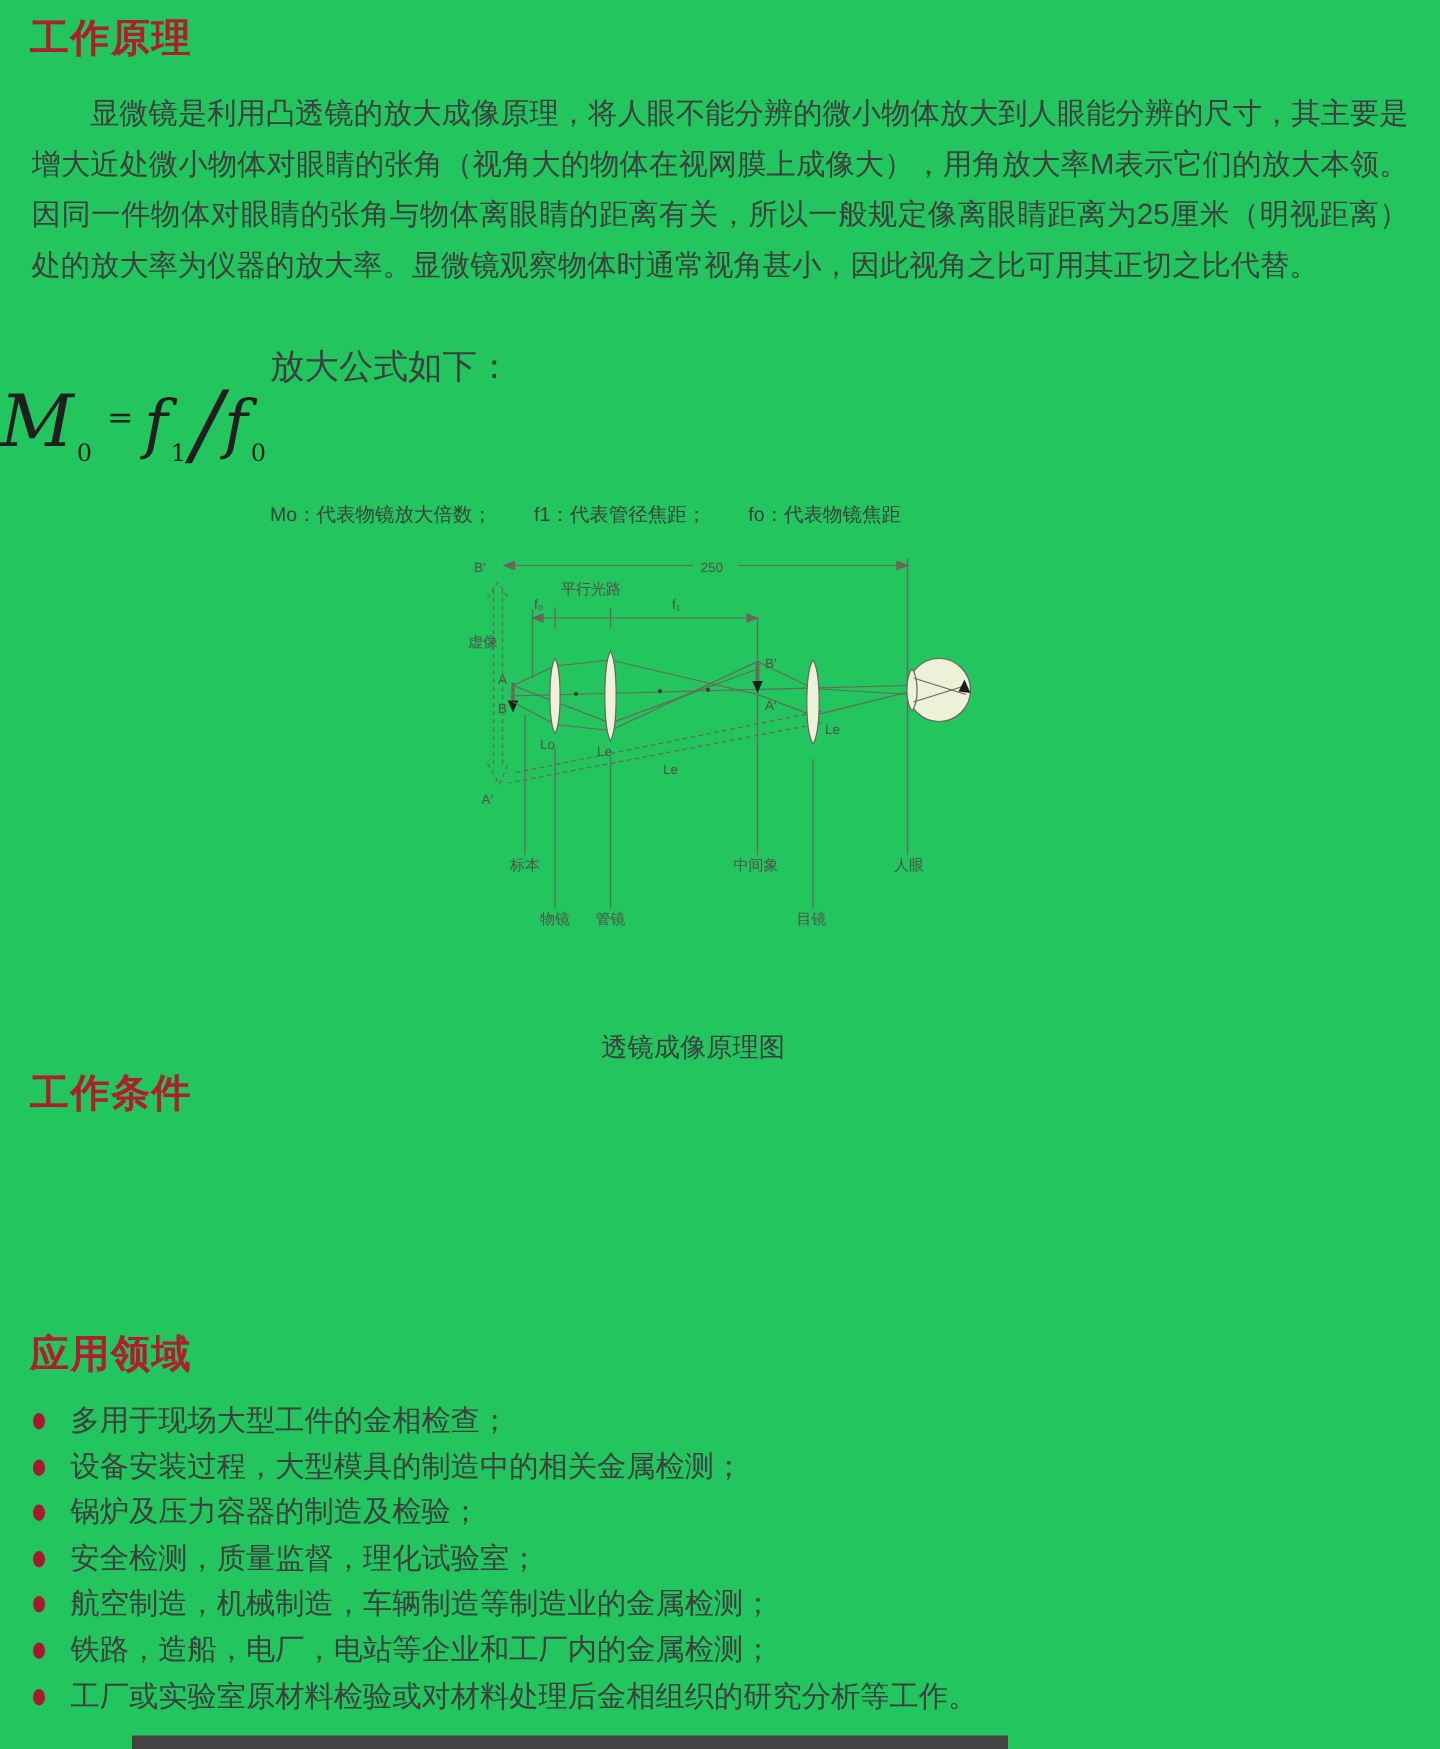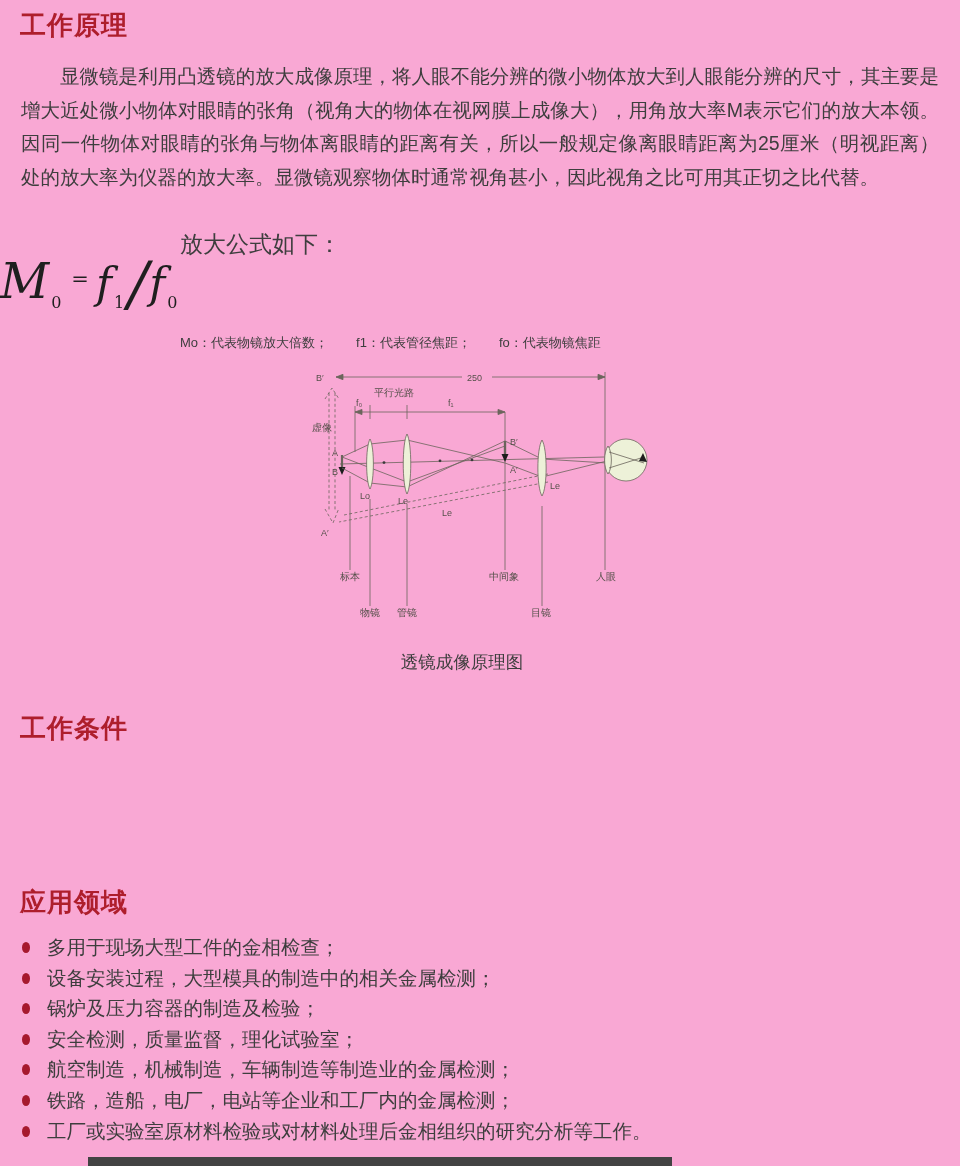--- a/index.html
+++ b/index.html
@@ -1,17 +1,17 @@
 <!DOCTYPE html>
 <html><head>
 <meta charset="utf-8">
 <style>
   html,body{margin:0;padding:0;background:#fff;}
   body{font-family:"Liberation Sans","DejaVu Sans",sans-serif;}
-  .page{position:relative;width:960px;height:1166px;background:#f9a8d4;overflow:hidden;color:#3e3e3e;}
+  .page{position:relative;width:960px;height:1166px;background:#22c55e;overflow:hidden;color:#3e3e3e;}
   .sec-heading{position:absolute;left:20px;font-size:26px;font-weight:700;color:#ae1e2c;letter-spacing:1px;margin:0;}
   #h-principle{top:8px;}
   #h-conditions{top:711px;}
   #h-applications{top:885px;}
   .para{position:absolute;left:21px;width:918px;top:60px;font-size:19.5px;line-height:33.5px;
         text-align:justify;text-indent:2em;color:#3e3e3e;margin:0;}
   .formula-intro{position:absolute;left:180px;top:229px;font-size:23px;color:#3e3e3e;}
   .formula-wrap{position:absolute;left:0;top:248px;width:800px;
         font-family:"DejaVu Serif","Liberation Serif",serif;color:#1f1f1f;}
   .f-M{font-size:48px;font-style:italic;}
@@ -19,21 +19,21 @@
   .f-sub{font-size:16px;vertical-align:-10px;margin:0 3px 0 2px;}
   .f-eq{font-size:21px;vertical-align:12px;margin:0 7px;}
   .f-slash{font-size:60px;font-style:italic;vertical-align:-6px;margin:0 1px;font-weight:300;}
   .legend{position:absolute;left:180px;top:334px;font-size:13px;color:#3e3e3e;white-space:nowrap;}
   .legend span{margin-right:28px;}
   .legend span:last-child{margin-right:0;}
   .diagram{position:absolute;left:312px;top:364px;}
   .diagram text{font-family:"Liberation Sans","DejaVu Sans",sans-serif;fill:#55504a;}
   .t-cn{font-size:10px;}
   .t-sm{font-size:9px;}
-  .caption{position:absolute;left:0;top:650px;width:924px;text-align:center;font-size:17.5px;color:#3e3e3e;}
+  .caption{position:absolute;left:0;top:686px;width:924px;text-align:center;font-size:17.5px;color:#3e3e3e;}
   .blist{position:absolute;left:0;margin:0;padding:0;list-style:none;}
   #list-conditions{top:757px;}
   #list-applications{top:932px;}
   .blist li{position:relative;padding-left:47px;font-size:19.5px;line-height:30.6px;color:#3e3e3e;}
   .bullet-dot{position:absolute;left:22px;top:10px;width:8px;height:11px;border-radius:50%;background:#a6192e;}
   .footer-bar{position:absolute;left:88px;top:1157px;width:584px;height:9px;background:#434343;}
 </style>
 </head>
 <body>
 

